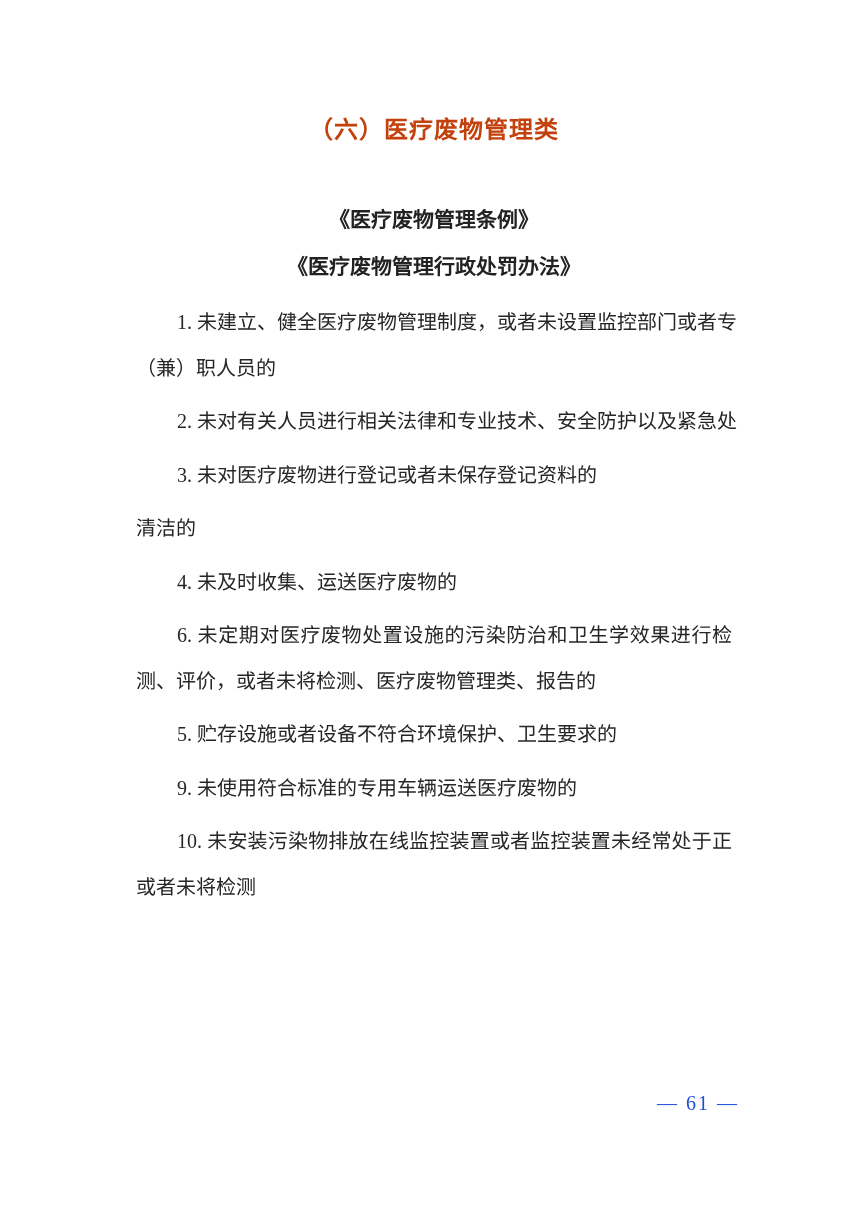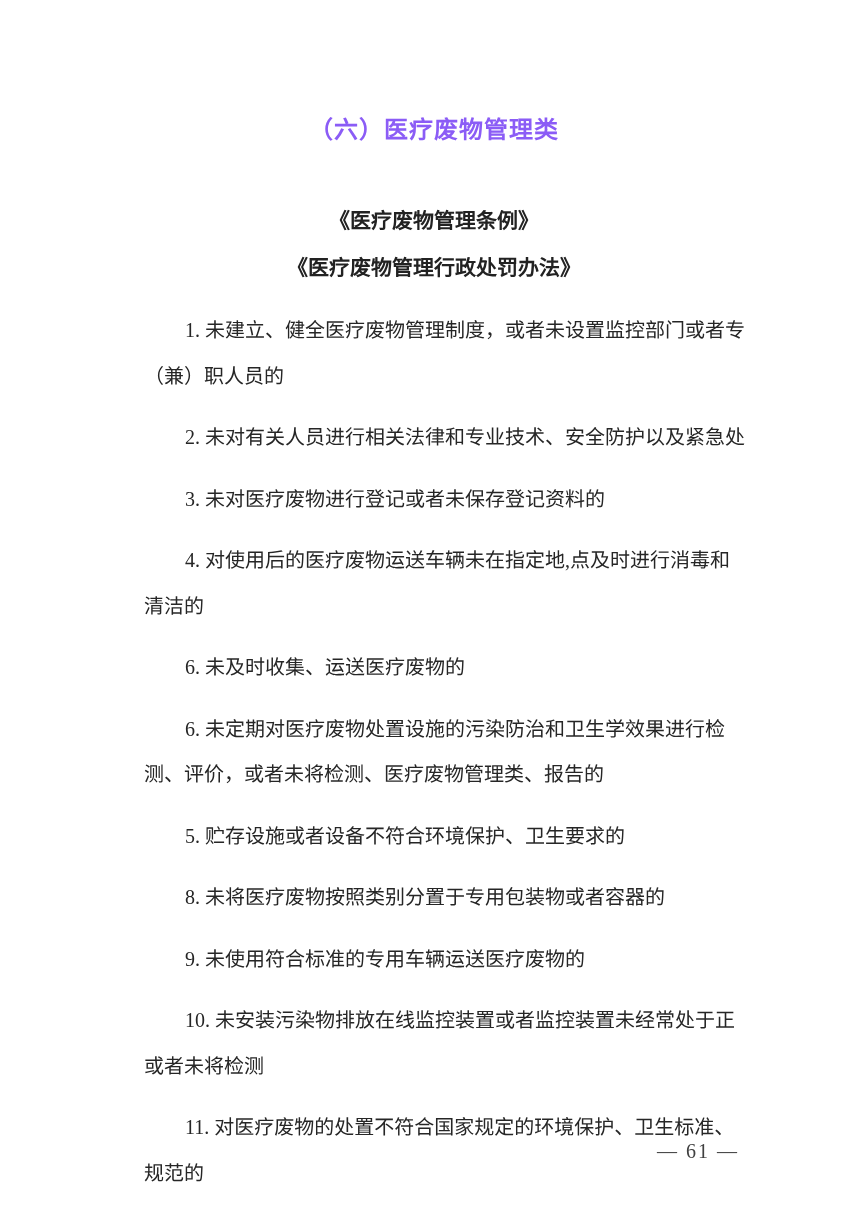--- a/index.html
+++ b/index.html
@@ -25,61 +25,62 @@
   }
   .doc-title {
     margin: 106px 0 0 0;
     height: 48px;
     line-height: 48px;
     text-align: center;
     font-family: "Liberation Sans", "DejaVu Sans", sans-serif;
     font-size: 24px;
     font-weight: bold;
     letter-spacing: 1px;
-    color: #8b5cf6;
+    color: #c2410c;
   }
   .subtitles {
     margin-top: 44px;
+    font-family: Liberation Mono, monospace;
   }
   .subtitle {
     height: 47px;
     line-height: 47px;
     text-align: center;
     font-size: 21px;
     font-weight: bold;
     color: #222222;
   }
   .doc-body {
     margin-top: 4px;
   }
   .item {
-    margin: 16px;
+    margin: 8px;
   }
   .line {
     height: 45.5px;
     line-height: 45.5px;
     font-size: 20px;
     white-space: nowrap;
     text-align: justify;
     text-align-last: justify;
     color: #262626;
   }
   .item .line:last-child {
     text-align-last: left;
   }
   .line.first {
     text-indent: 41px;
   }
   .footer {
     position: absolute;
-    top: 1140px;
+    top: 1092px;
     right: 129px;
     font-size: 20px;
     letter-spacing: 2px;
-    color: #404040;
+    color: #1d4ed8;
   }
 </style>
 </head>
 <body>
 
 <div class="page">
   <div class="content">
 
     <h1 class="doc-title">（六）医疗废物管理类</h1>
 
@@ -97,52 +98,44 @@
 
       <div class="item">
         <div class="line first">2. 未对有关人员进行相关法律和专业技术、安全防护以及紧急处</div>
       </div>
 
       <div class="item">
         <div class="line first">3. 未对医疗废物进行登记或者未保存登记资料的</div>
       </div>
 
       <div class="item">
-        <div class="line first">4. 对使用后的医疗废物运送车辆未在指定地,点及时进行消毒和</div>
         <div class="line">清洁的</div>
       </div>
 
       <div class="item">
-        <div class="line first">6. 未及时收集、运送医疗废物的</div>
+        <div class="line first">4. 未及时收集、运送医疗废物的</div>
       </div>
 
       <div class="item">
         <div class="line first">6. 未定期对医疗废物处置设施的污染防治和卫生学效果进行检</div>
         <div class="line">测、评价，或者未将检测、医疗废物管理类、报告的</div>
       </div>
 
       <div class="item">
         <div class="line first">5. 贮存设施或者设备不符合环境保护、卫生要求的</div>
       </div>
 
-      <div class="item">
-        <div class="line first">8. 未将医疗废物按照类别分置于专用包装物或者容器的</div>
-      </div>
 
       <div class="item">
         <div class="line first">9. 未使用符合标准的专用车辆运送医疗废物的</div>
       </div>
 
       <div class="item">
         <div class="line first">10. 未安装污染物排放在线监控装置或者监控装置未经常处于正</div>
         <div class="line">或者未将检测</div>
       </div>
 
-      <div class="item">
-        <div class="line first">11. 对医疗废物的处置不符合国家规定的环境保护、卫生标准、</div>
-        <div class="line">规范的</div>
-      </div>
 
     </div>
   </div>
 
   <div class="footer">— 61 —</div>
 </div>
 
 </body></html>

